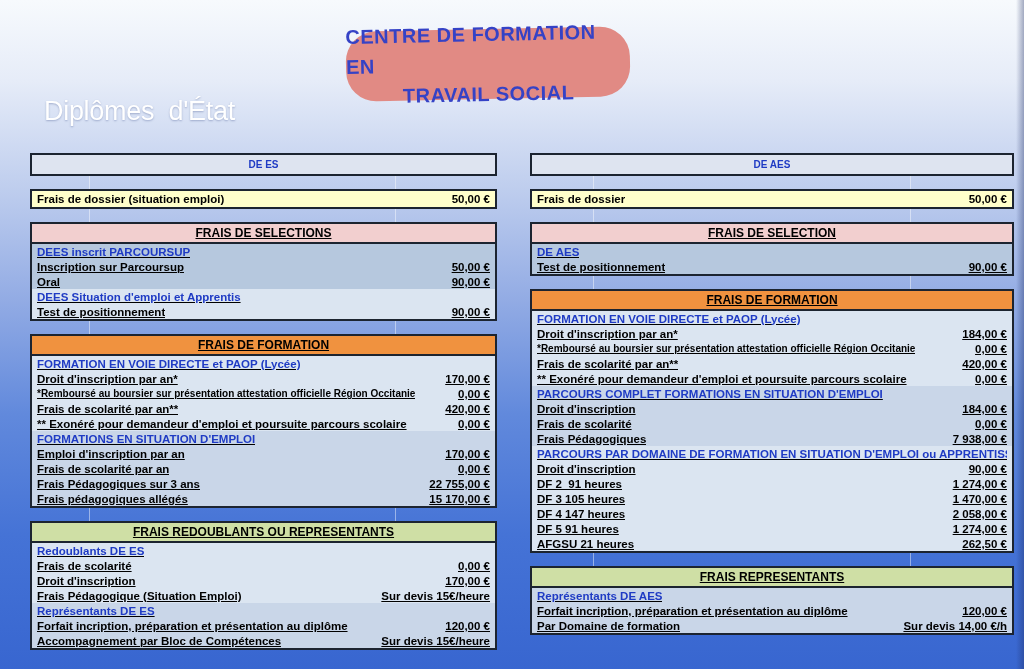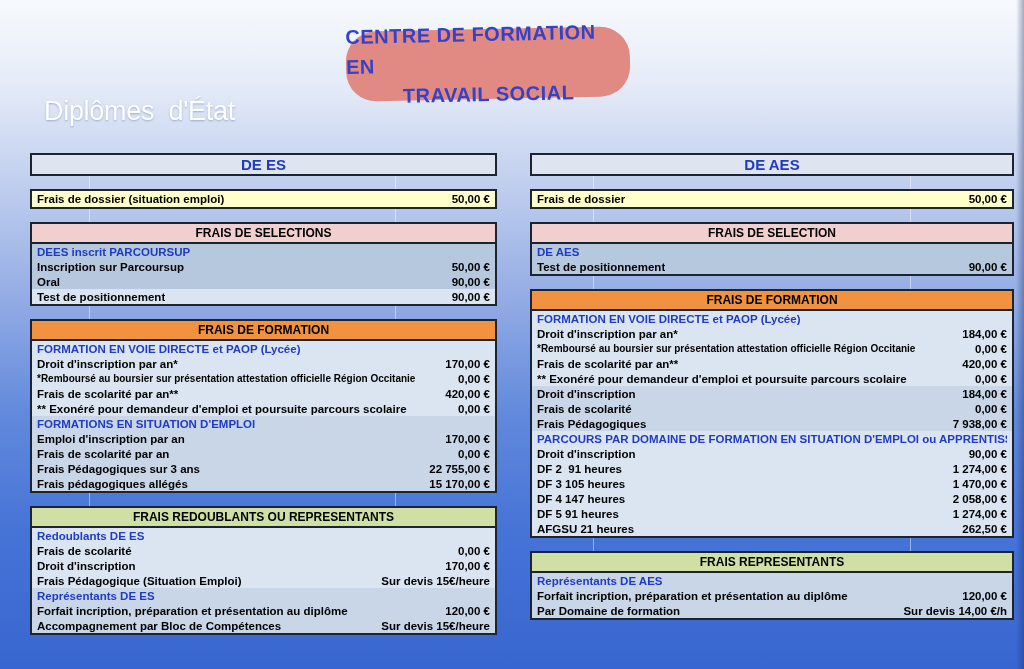--- a/index.html
+++ b/index.html
@@ -17,33 +17,33 @@
     color:var(--badge_text);font-weight:bold;font-size:20px;letter-spacing:.5px;line-height:1.5;}
   
   .page-title{position:absolute;left:44px;top:96px;margin:0;
     color:var(--title_text);font-size:27px;font-weight:normal;letter-spacing:-.3px;
     white-space:pre;text-shadow:0 1px 2px rgba(50,70,130,.35);}
   
   .table{position:absolute;top:153px;}
   .t-left{left:30px;width:467px;}
   .t-right{left:530px;width:484px;}
   .tbl-title{height:19px;line-height:19px;text-align:center;
-    font-size:15px;font-weight:bold;color:var(--table_title_text);
+    font-size:10px;font-weight:bold;color:var(--table_title_text);
     background:var(--table_title_bg);border:2px solid var(--border_dark);}
   .gap{height:13px;}
   .t-left .gap{background:linear-gradient(90deg,transparent 59px,rgba(255,255,255,.45) 59px,rgba(255,255,255,.45) 60px,transparent 60px,transparent 365px,rgba(255,255,255,.45) 365px,rgba(255,255,255,.45) 366px,transparent 366px);}
   .t-right .gap{background:linear-gradient(90deg,transparent 63px,rgba(255,255,255,.45) 63px,rgba(255,255,255,.45) 64px,transparent 64px,transparent 380px,rgba(255,255,255,.45) 380px,rgba(255,255,255,.45) 381px,transparent 381px);}
   .frow{display:flex;justify-content:space-between;align-items:center;
     height:15px;padding:0 5px;font-size:11.5px;font-weight:bold;color:var(--row_text);}
   .frow .lbl{white-space:pre;overflow:hidden;}
   .frow .val{white-space:pre;margin-left:0;flex:0 0 auto;}
   .frow.yellow{background:var(--yellow_row_bg);border:2px solid var(--border_dark);height:16px;}
   .frow.small .lbl{font-size:10px;}
   .frow.sub{color:var(--subheader_text);}
-  .section{border:2px solid var(--border_dark);}
+  .section{border:2px solid var(--border_dark);text-decoration:underline;}
   .sec-hdr{height:18px;line-height:18px;text-align:center;font-size:12px;font-weight:bold;
     color:#000;border-bottom:2px solid var(--border_dark);}
   .hdr-pink{background:var(--header_pink);}
   .hdr-orange{background:var(--header_orange);}
   .hdr-green{background:var(--header_green);}
   .shade-dark{background:var(--row_dark);}
   .shade-mid{background:var(--row_mid);}
   .shade-light{background:var(--row_light);}
 </style>
 </head>
@@ -70,20 +70,23 @@
         <span class="lbl">DEES inscrit PARCOURSUP</span>
       </div>
       <div class="frow shade-dark">
         <span class="lbl">Inscription sur Parcoursup</span>
         <span class="val">50,00 €</span>
       </div>
       <div class="frow shade-dark">
         <span class="lbl">Oral</span>
         <span class="val">90,00 €</span>
       </div>
+      <div class="frow shade-light sub">
+        <span class="lbl">DEES Situation d'emploi et Apprentis</span>
+      </div>
       <div class="frow shade-light">
         <span class="lbl">Test de positionnement</span>
         <span class="val">90,00 €</span>
       </div>
     </div>
     <div class="gap"></div>
     <div class="section">
       <div class="sec-hdr hdr-orange">FRAIS DE FORMATION</div>
       <div class="frow shade-light sub">
         <span class="lbl">FORMATION EN VOIE DIRECTE et PAOP (Lycée)</span>
@@ -188,20 +191,23 @@
         <span class="val">0,00 €</span>
       </div>
       <div class="frow shade-light">
         <span class="lbl">Frais de scolarité par an**</span>
         <span class="val">420,00 €</span>
       </div>
       <div class="frow shade-light">
         <span class="lbl">** Exonéré pour demandeur d'emploi et poursuite parcours scolaire</span>
         <span class="val">0,00 €</span>
       </div>
+      <div class="frow shade-mid sub">
+        <span class="lbl">PARCOURS COMPLET FORMATIONS EN SITUATION D'EMPLOI</span>
+      </div>
       <div class="frow shade-mid">
         <span class="lbl">Droit d'inscription</span>
         <span class="val">184,00 €</span>
       </div>
       <div class="frow shade-mid">
         <span class="lbl">Frais de scolarité</span>
         <span class="val">0,00 €</span>
       </div>
       <div class="frow shade-mid">
         <span class="lbl">Frais Pédagogiques</span>

